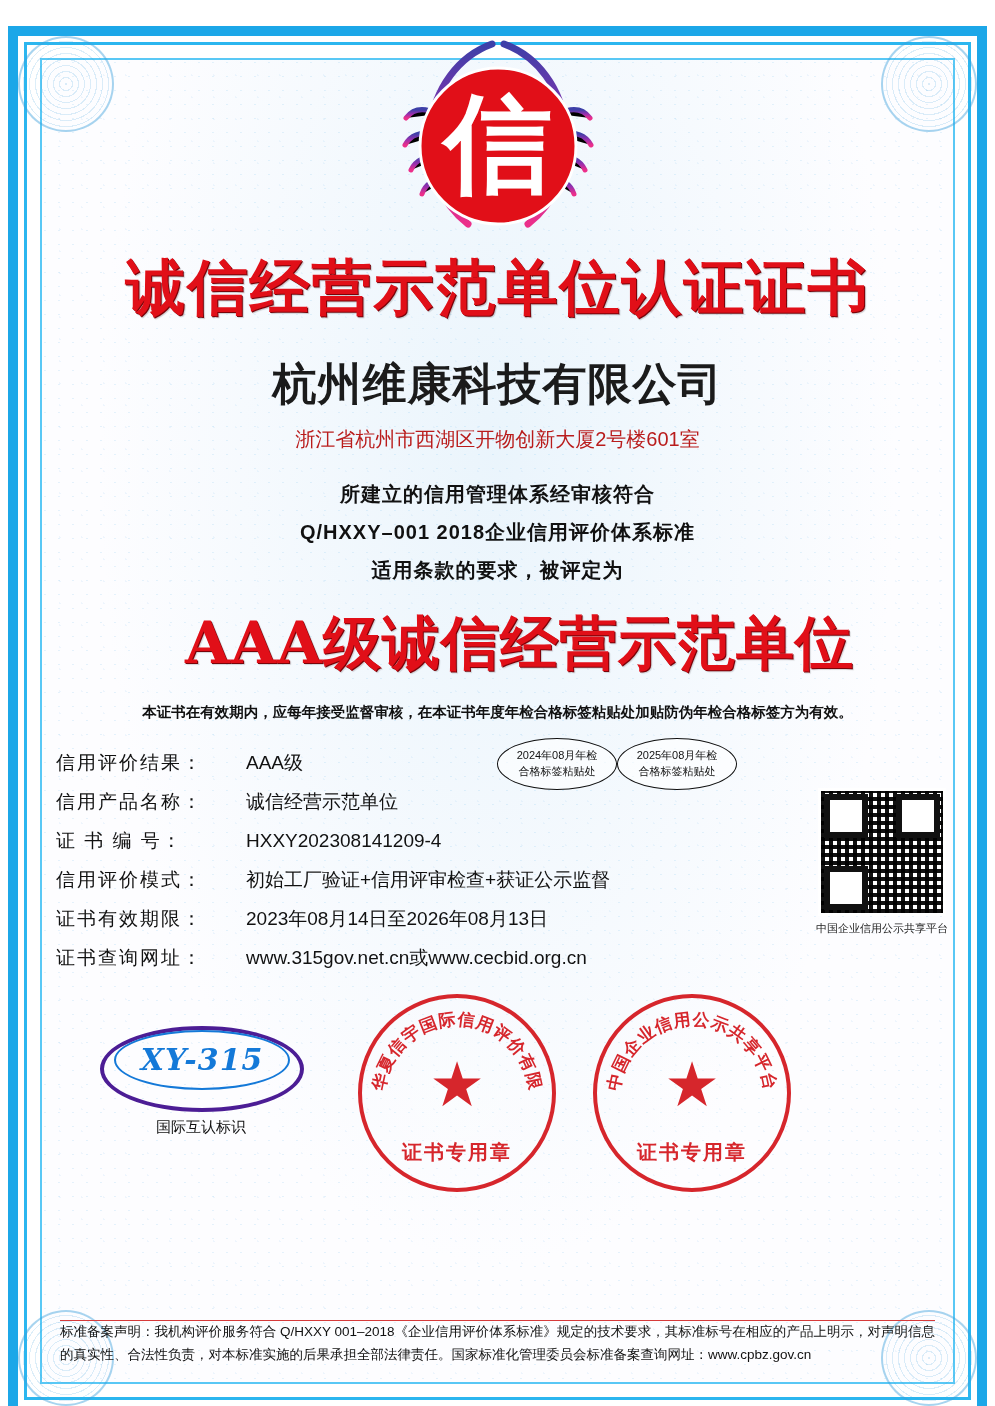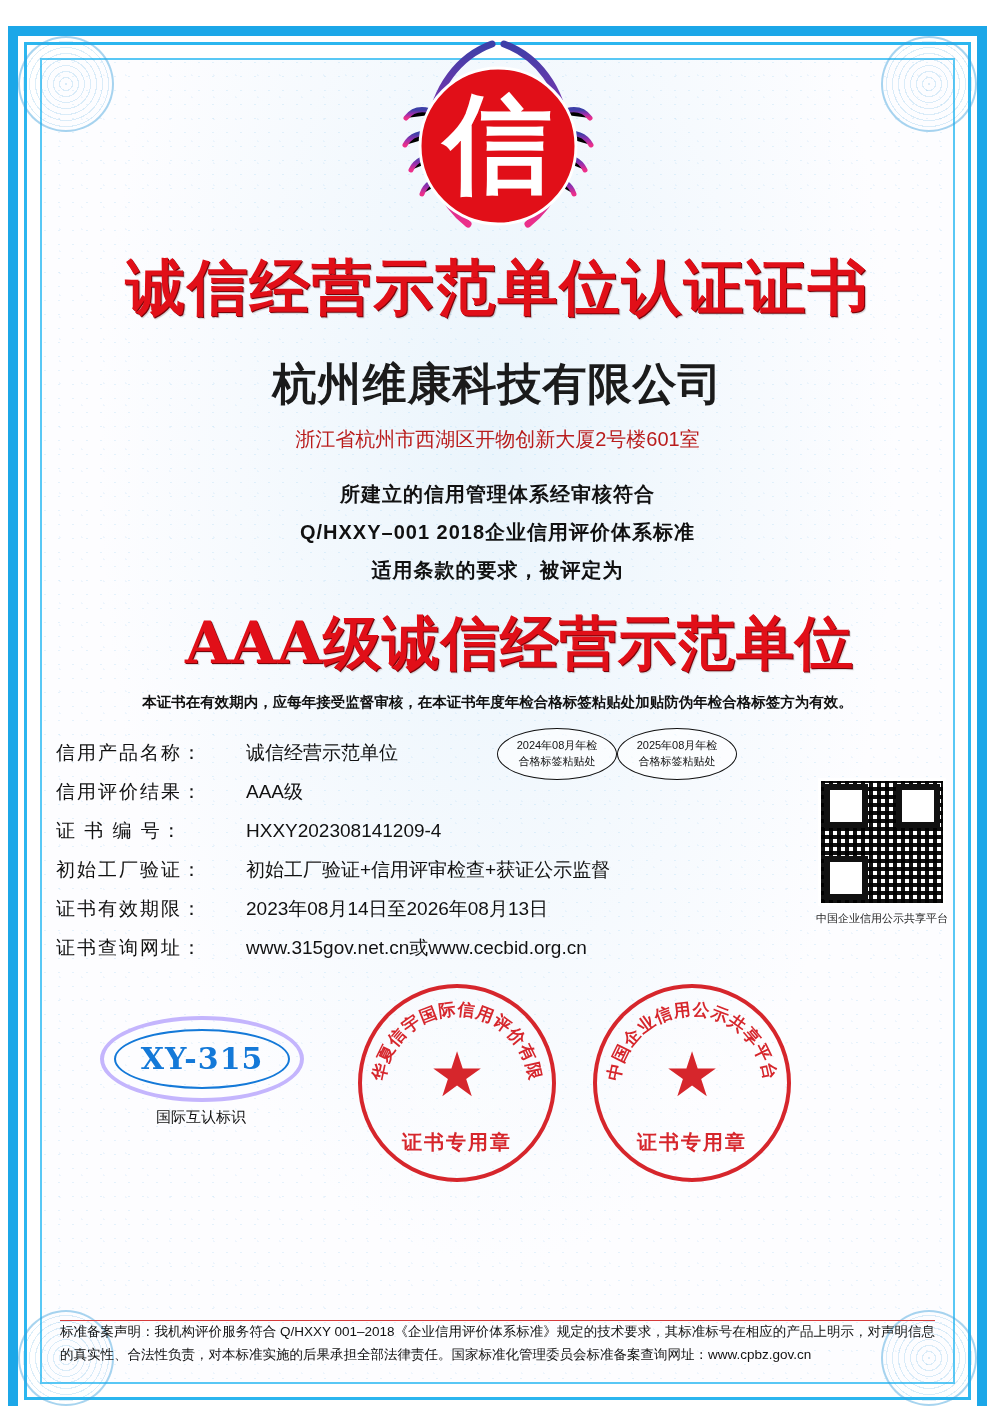--- a/index.html
+++ b/index.html
@@ -87,21 +87,21 @@
   .stmt div{letter-spacing:1px;}
   .grade{
     text-align:center;
     font-family:"DejaVu Serif","Liberation Serif",serif;
     font-size:58px;font-weight:bold;color:#e10f18;
     margin-top:16px;letter-spacing:1px;
     text-shadow:1px 1px 0 #7a0309,2px 2px 1px rgba(0,0,0,.15);
     padding-left:44px;
   }
   .note{
-    text-align:center;font-size:14.5px;color:#111;margin-top:10px;font-weight:bold;
+    text-align:center;font-size:14.5px;color:#111;margin-top:20px;font-weight:bold;
   }
 
   
   .info{
     margin-top:22px;padding-left:28px;position:relative;
   }
   .info-row{display:flex;font-size:19px;color:#111;line-height:2.05;}
   .info-label{width:190px;flex:0 0 190px;letter-spacing:2px;}
   .info-value{flex:1;}
 
@@ -135,22 +135,22 @@
     position:absolute;left:3px;bottom:3px;width:32px;height:32px;border:6px solid #111;background:#fff;
   }
   .qr-cap{font-size:11px;color:#222;margin-top:5px;}
 
   
   .seals{
     position:relative;height:180px;margin-top:14px;
   }
   .xy-badge{
     position:absolute;left:72px;top:34px;width:196px;height:78px;
-    border:4px solid #c4b5fd;border-radius:50%;
-    display:flex;align-items:center;justify-content:center;
+    border:4px solid #4c1d95;border-radius:50%;
+    display:flex;align-items:flex-start;justify-content:center;font-style:italic;
   }
   .xy-badge .inner{
     width:172px;height:56px;border:2px solid #1479d8;border-radius:50%;
     display:flex;align-items:center;justify-content:center;
     font-family:"DejaVu Serif","Liberation Serif",serif;
     font-size:30px;font-weight:bold;color:#1479d8;letter-spacing:1px;
   }
   .xy-cap{position:absolute;left:128px;top:126px;font-size:15px;color:#111;}
 
   .seal{
@@ -258,33 +258,33 @@
       </div>
 
       <div class="qr-wrap">
         <div class="qr">
           <span class="qr-corner-bl"></span>
         </div>
         <div class="qr-cap">中国企业信用公示共享平台</div>
       </div>
 
       <div class="info-row">
+        <div class="info-label">信用评价结果：</div>
+        <div class="info-value">AAA级</div>
+      </div>
+      <div class="info-row">
         <div class="info-label">信用产品名称：</div>
         <div class="info-value">诚信经营示范单位</div>
       </div>
       <div class="info-row">
-        <div class="info-label">信用评价结果：</div>
-        <div class="info-value">AAA级</div>
-      </div>
-      <div class="info-row">
         <div class="info-label">证 书 编 号：</div>
         <div class="info-value">HXXY202308141209-4</div>
       </div>
       <div class="info-row">
-        <div class="info-label">初始工厂验证：</div>
+        <div class="info-label">信用评价模式：</div>
         <div class="info-value">初始工厂验证+信用评审检查+获证公示监督</div>
       </div>
       <div class="info-row">
         <div class="info-label">证书有效期限：</div>
         <div class="info-value">2023年08月14日至2026年08月13日</div>
       </div>
       <div class="info-row">
         <div class="info-label">证书查询网址：</div>
         <div class="info-value">www.315gov.net.cn或www.cecbid.org.cn</div>
       </div>

